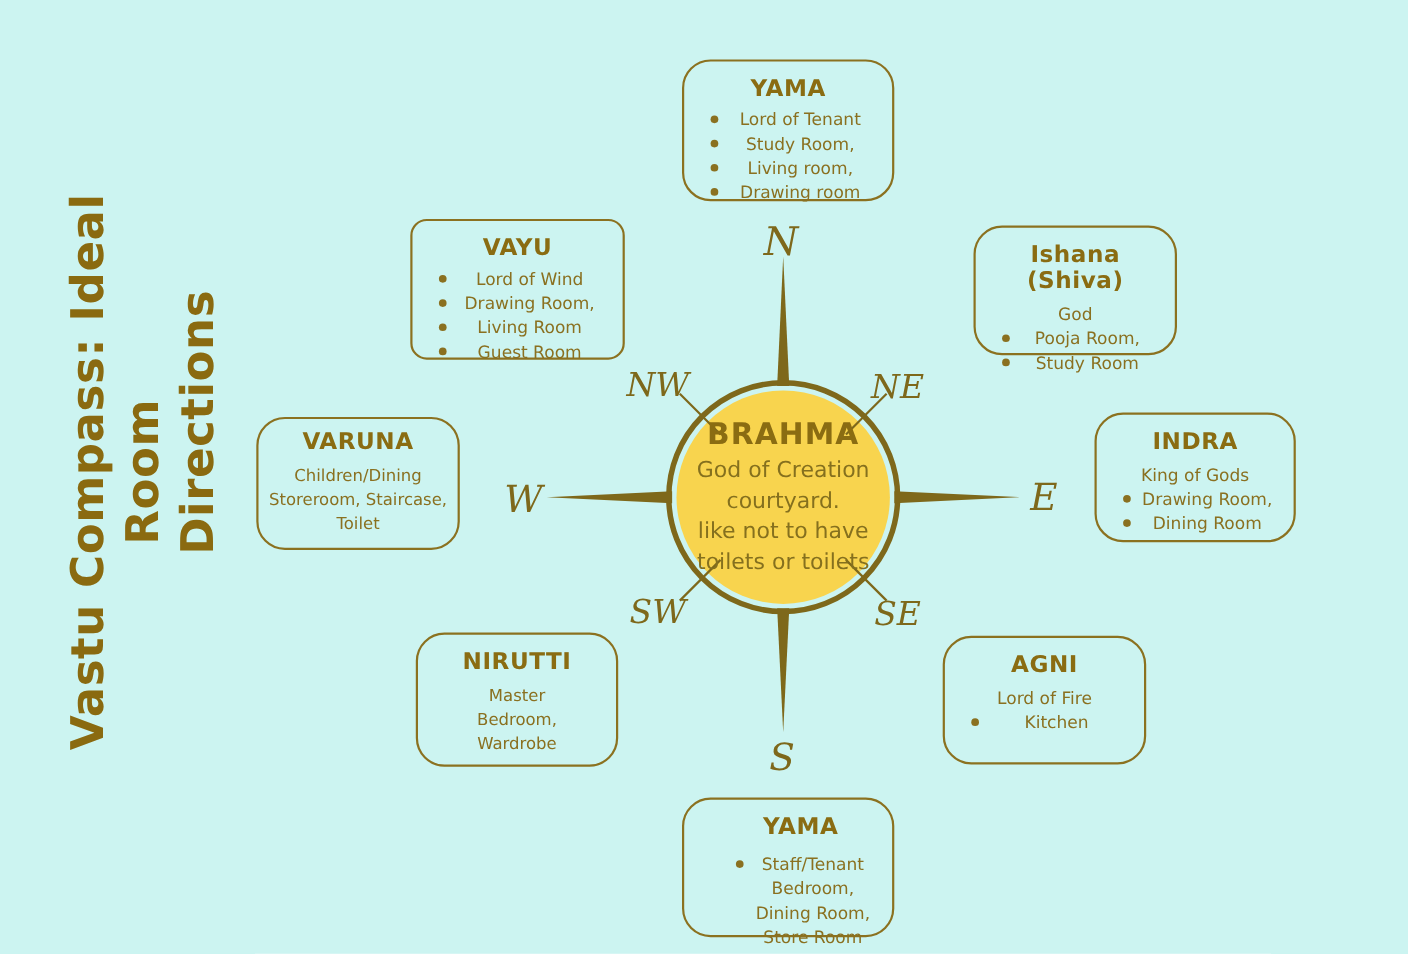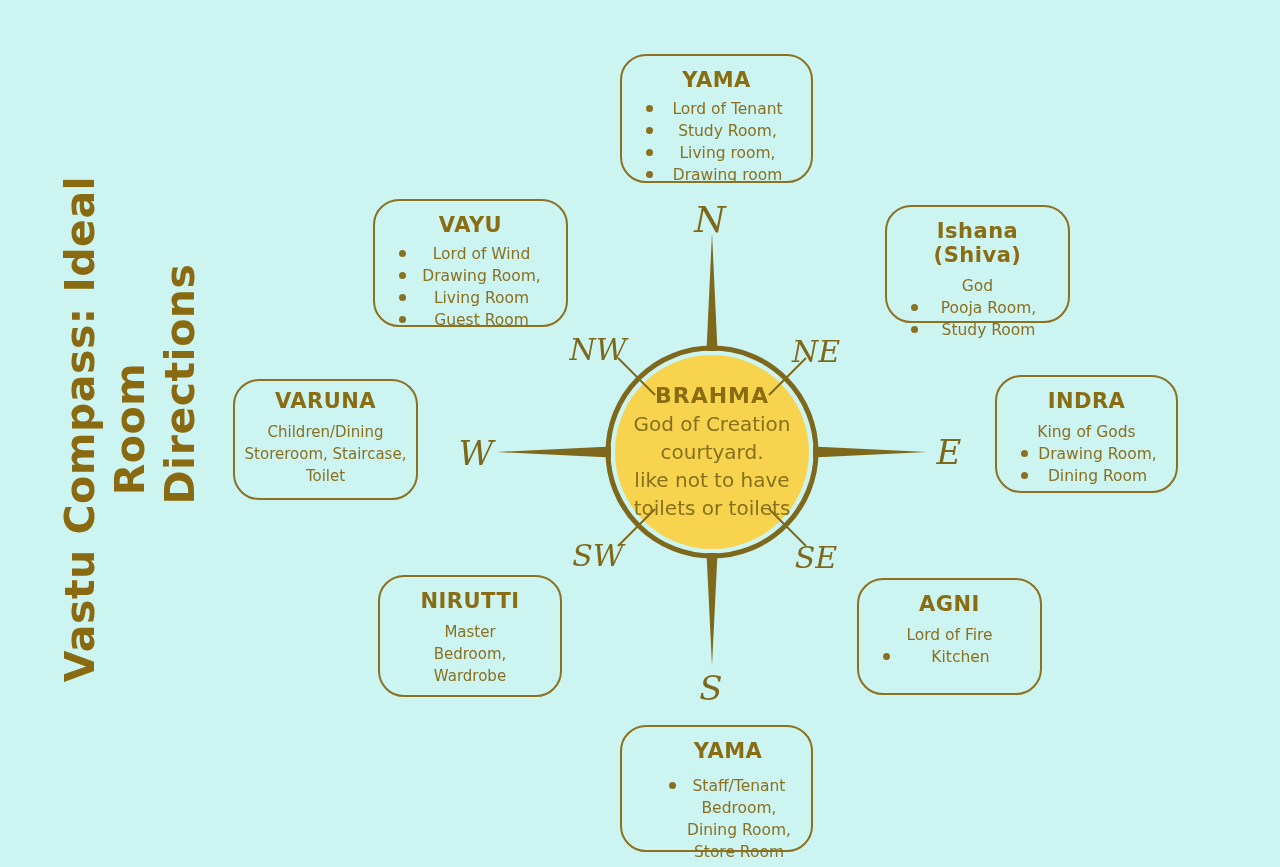--- a/index.html
+++ b/index.html
@@ -38,21 +38,21 @@
   
   .center-text{
     position:absolute;
     left:712px; top:452px;
     width:214px;
     transform:translate(-50%,-50%);
     text-align:center;
     color:#85701e;
   }
   .center-text .god-name{
-    font-size:22px; font-weight:700; color:#8a6c12; letter-spacing:1px;
+    font-size:27px; font-weight:700; color:#8a6c12; letter-spacing:1px;
     margin-bottom:2px;
   }
   .center-text .cline{font-size:20px; line-height:1.4;}
 
   
   .card{
     position:absolute;
     box-sizing:border-box;
     border:2px solid #8b7120;
     border-radius:26px;
@@ -85,21 +85,21 @@
   }
   .card p{
     margin:8px auto 0;
     font-size:15px;
     line-height:22px;
   }
   .gap-md ul{margin-top:8px;}
   .gap-lg ul{margin-top:12px;}
 
   .card-kuber  {left:620px; top:54px;  width:193px; height:129px;}
-  .card-vayu   {left:373px; top:199px; width:195px; height:128px;}
+  .card-vayu   {left:373px; top:199px; width:195px; height:128px;border-radius:15px;}
   .card-ishana {left:885px; top:205px; width:185px; height:118px;}
   .card-varuna {left:233px; top:379px; width:185px; height:121px; padding:6px;}
   .card-indra  {left:995px; top:375px; width:183px; height:118px;}
   .card-nirutti{left:378px; top:575px; width:184px; height:122px;}
   .card-nirutti p{max-width:120px;}
   .card-agni   {left:857px; top:578px; width:185px; height:117px;}
   .card-yama   {left:620px; top:725px; width:193px; height:127px;padding-left:33px;}
 </style>
 </head>
 <body>

